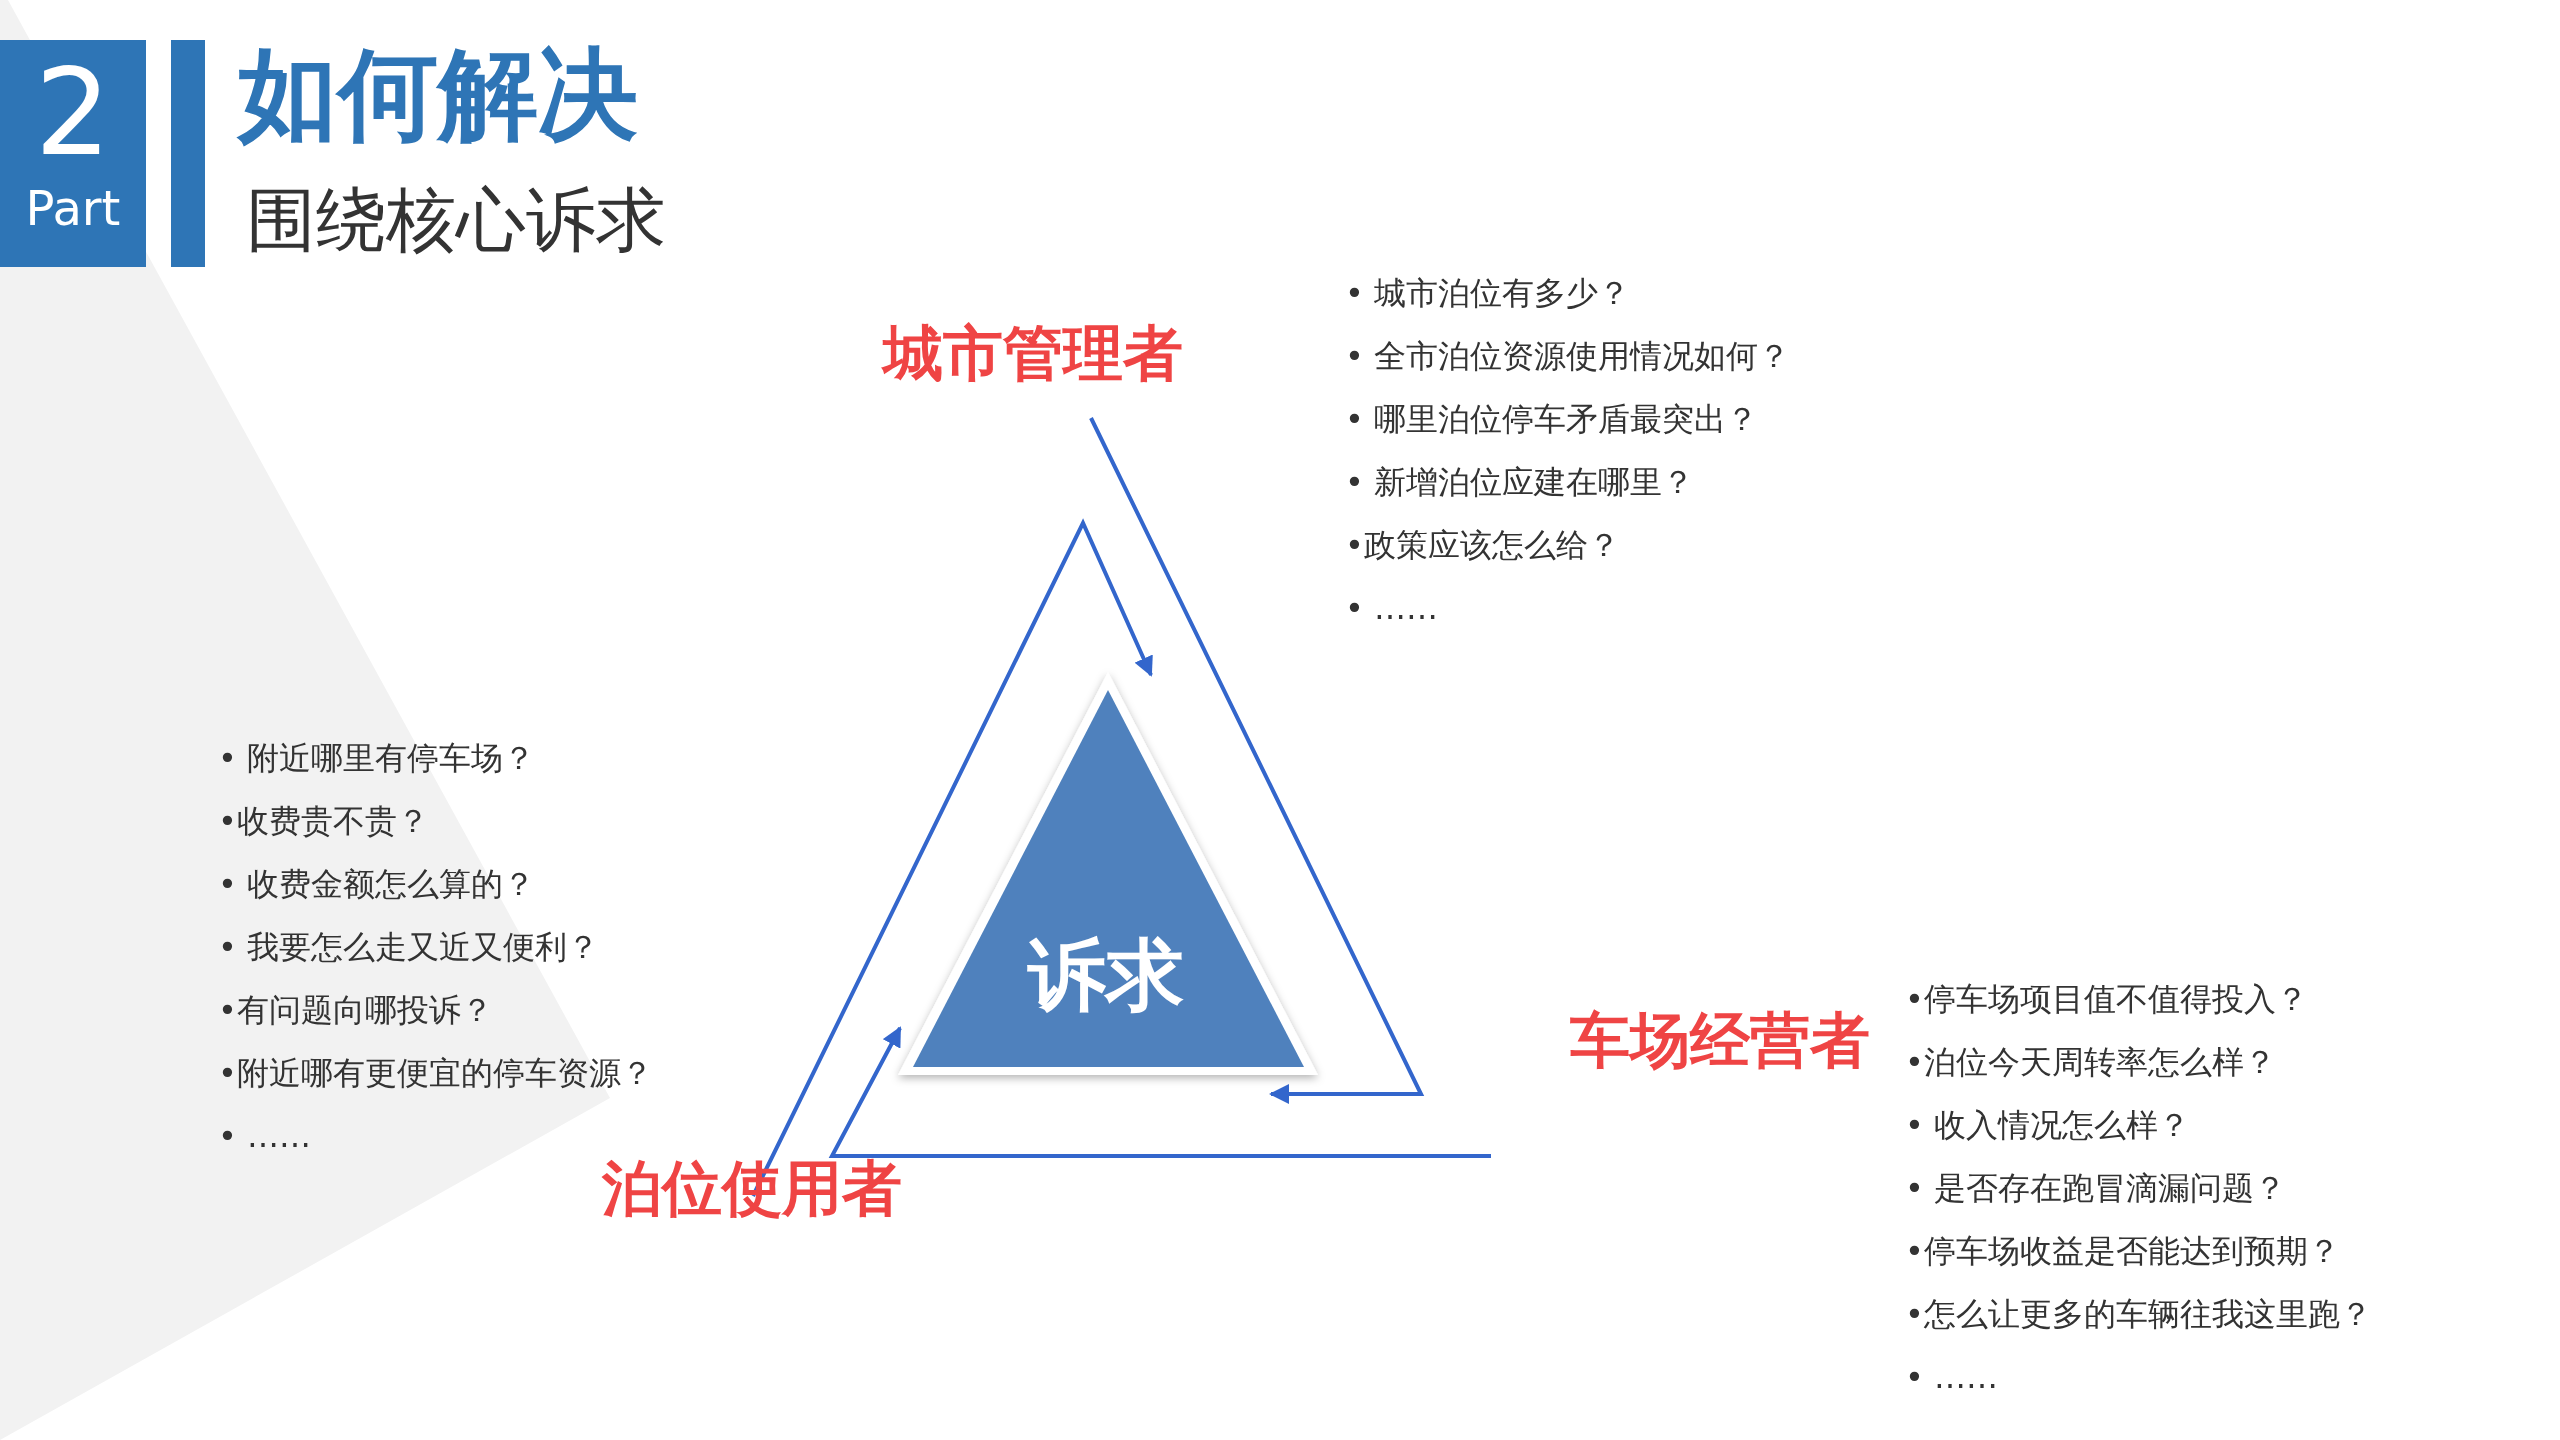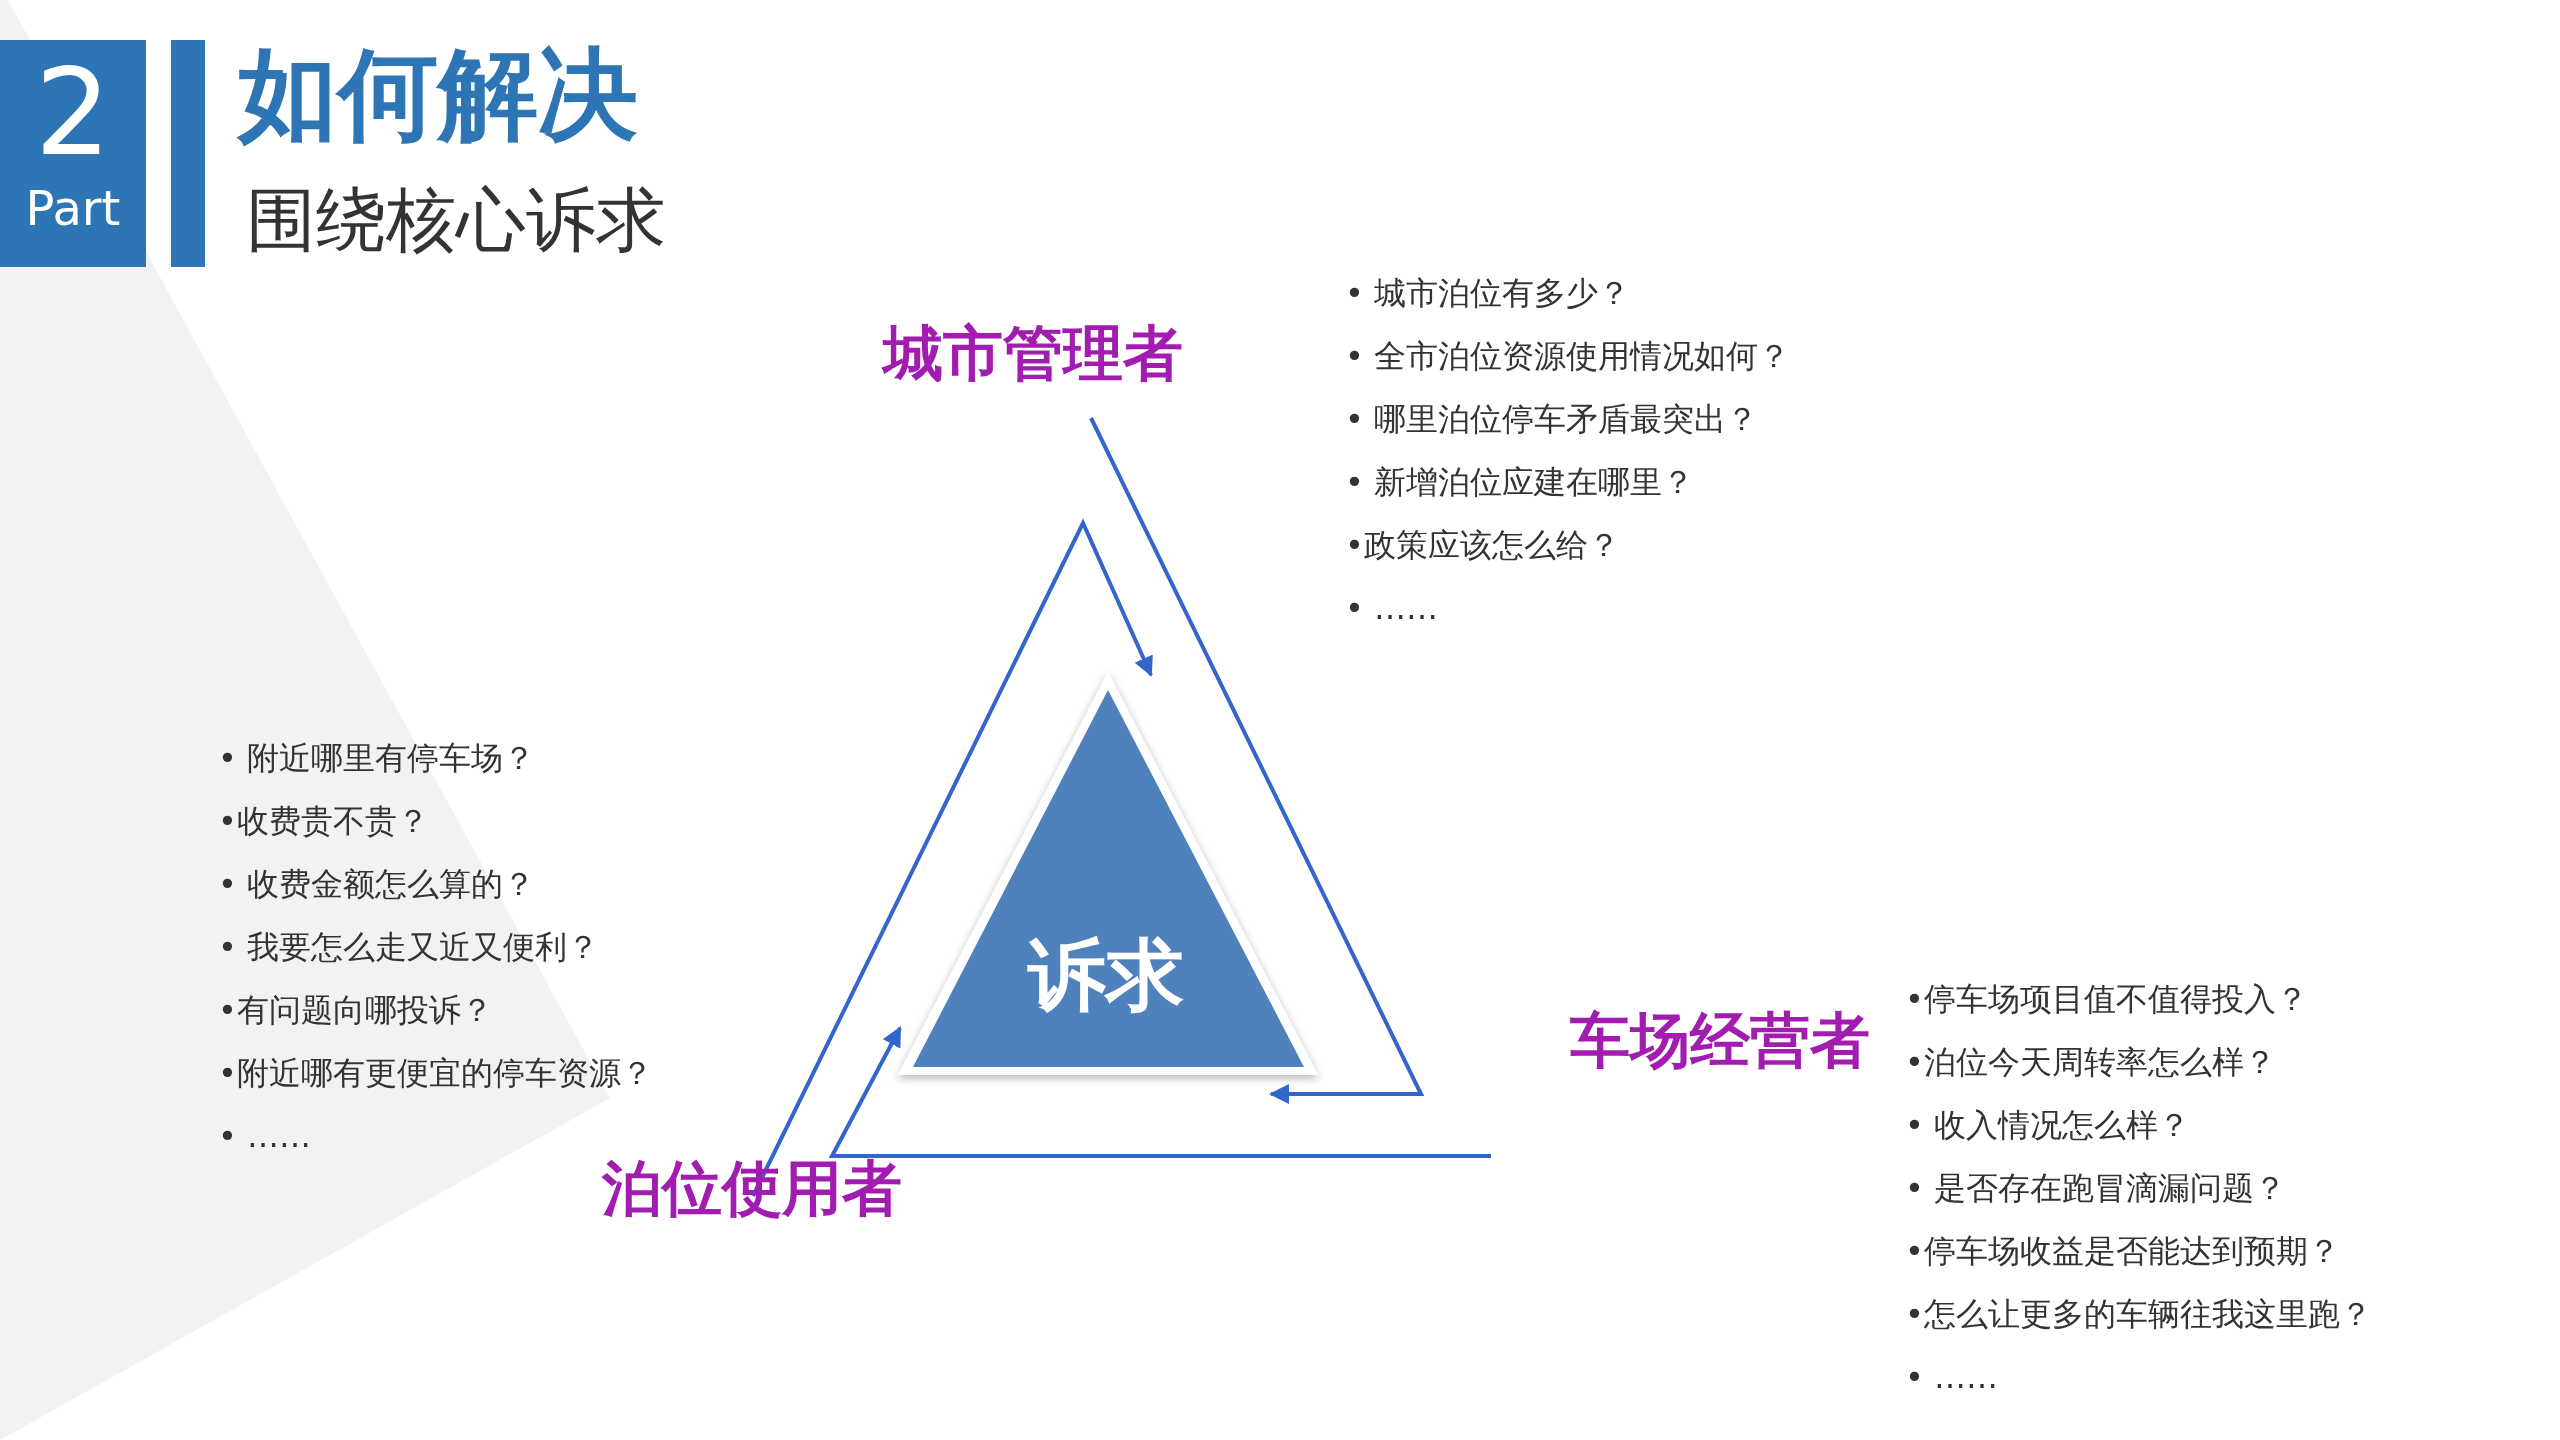--- a/index.html
+++ b/index.html
@@ -4,21 +4,21 @@
 <style>
   html,body{margin:0;padding:0;}
   body{width:2560px;height:1440px;position:relative;overflow:hidden;background:#ffffff;font-family:"DejaVu Sans","Liberation Sans",sans-serif;}
   .bgshape{position:absolute;left:0;top:0;}
   .part-box{position:absolute;left:0;top:40px;width:146px;height:227px;background:#2E75B6;color:#fff;text-align:center;}
   .part-num{display:block;font-size:120px;line-height:130px;margin-top:8px;font-family:"DejaVu Sans",sans-serif;font-weight:normal;}
   .part-label{display:block;font-size:48px;line-height:60px;}
   .vbar{position:absolute;left:171px;top:40px;width:34px;height:227px;background:#2E75B6;}
   .title{position:absolute;left:238px;top:30px;font-size:100px;font-weight:bold;color:#2E75B6;line-height:130px;white-space:nowrap;}
   .subtitle{position:absolute;left:238px;top:170px;font-size:70px;color:#333;line-height:100px;white-space:nowrap;margin-left:8px;}
-  .role{position:absolute;font-size:60px;font-weight:bold;color:#a21caf;white-space:nowrap;line-height:70px;}
+  .role{position:absolute;font-size:60px;font-weight:bold;color:#ef4444;white-space:nowrap;line-height:70px;}
   .qlist{position:absolute;margin:0;padding:0;list-style:none;}
   .qlist li{font-size:32px;color:#333;white-space:nowrap;height:63px;line-height:63px;}
   .diagram{position:absolute;left:0;top:0;}
   .core-text{position:absolute;left:1026px;top:930px;width:160px;text-align:center;font-size:78px;font-weight:bold;color:#fff;line-height:90px;}
 </style>
 </head>
 <body>
 
 <svg class="bgshape" width="2560" height="1440">
   <polygon points="0,0 8,0 610,1098 0,1440" fill="#F2F2F2"></polygon>

